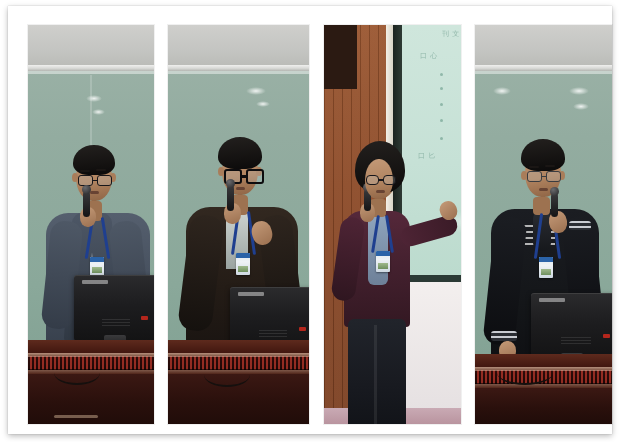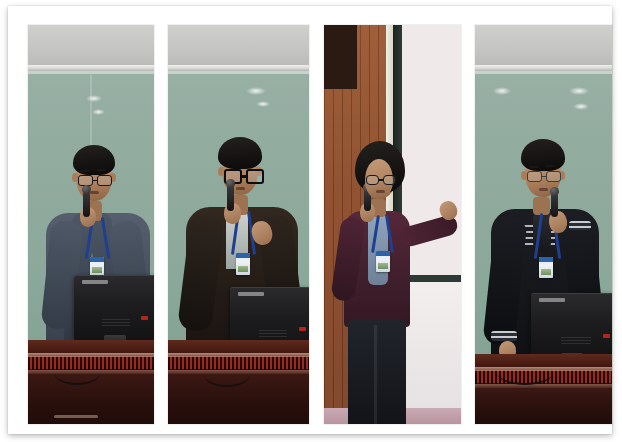--- a/index.html
+++ b/index.html
@@ -284,20 +284,31 @@
     </div>
 
     <div class="strip p3">
       <div class="scene">
         <div class="white-wall" style="left:0;top:0;right:0;bottom:0;background:#efeae9;"></div>
         <div class="wood-wall" style="width:62px;"></div>
         <div class="wood-dark"></div>
         <div class="door-frame" style="left:62px;"></div>
         <div class="door-black" style="left:69px;height:290px;bottom:auto;top:0;"></div>
 
+        <div class="screen-green" style="left:78px;right:0;height:250px;bottom:auto;">
+          <div class="scr-txt" style="left:40px;top:4px;">刊 文</div>
+          <div class="scr-txt" style="left:18px;top:26px;">口 心</div>
+          <div class="scr-bullet" style="left:38px;top:48px;"></div>
+          <div class="scr-bullet" style="left:38px;top:62px;"></div>
+          <div class="scr-bullet" style="left:38px;top:78px;"></div>
+          <div class="scr-bullet" style="left:38px;top:94px;"></div>
+          <div class="scr-bullet" style="left:38px;top:112px;"></div>
+          <div class="scr-txt" style="left:16px;top:126px;">口 匕</div>
+          <div class="glare" style="left:44px;top:186px;width:36px;height:22px;opacity:.5;"></div>
+        </div>
         <div class="screen-band" style="left:78px;right:0;top:250px;"></div>
         <div class="white-wall" style="left:78px;right:0;top:257px;bottom:14px;"></div>
         <div class="floor-pink"></div>
 
         <div class="person">
           <div class="torso" style="left:20px;top:186px;width:66px;height:116px;
                background:linear-gradient(180deg,#55283a 0%,#43202e 50%,#331822 100%);
                border-radius:18px 18px 4px 4px;"></div>
           <div class="torso" style="left:44px;top:190px;width:20px;height:70px;
                background:linear-gradient(180deg,#8fa4bd,#6d8098);border-radius:6px;"></div>

